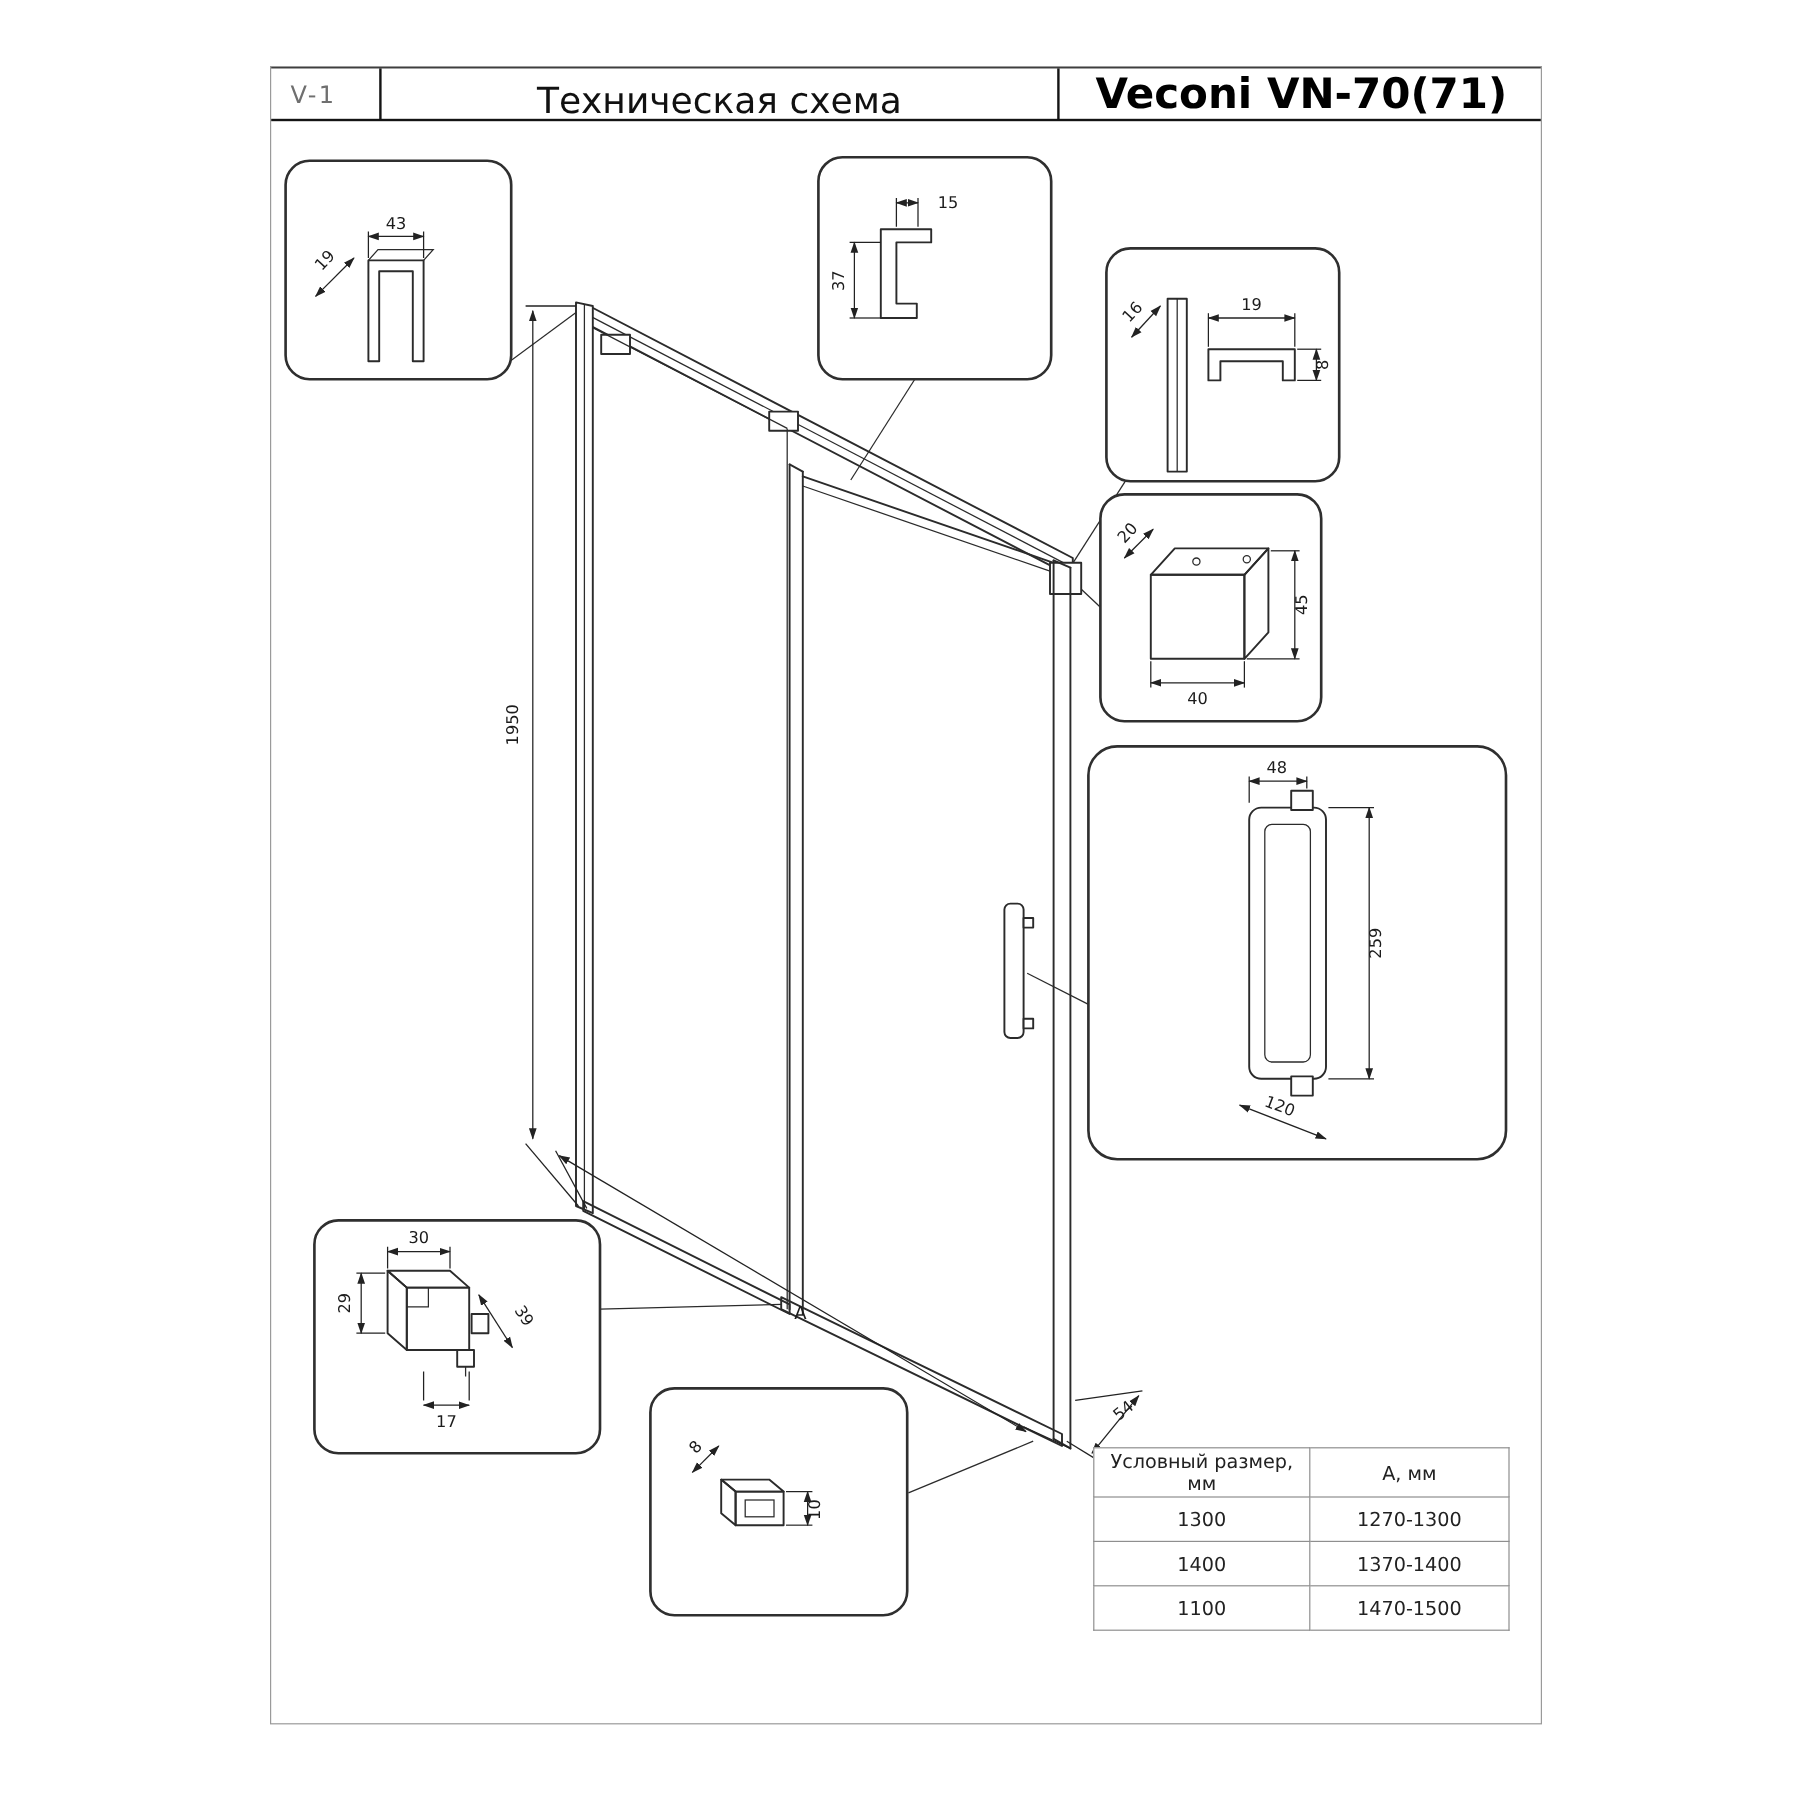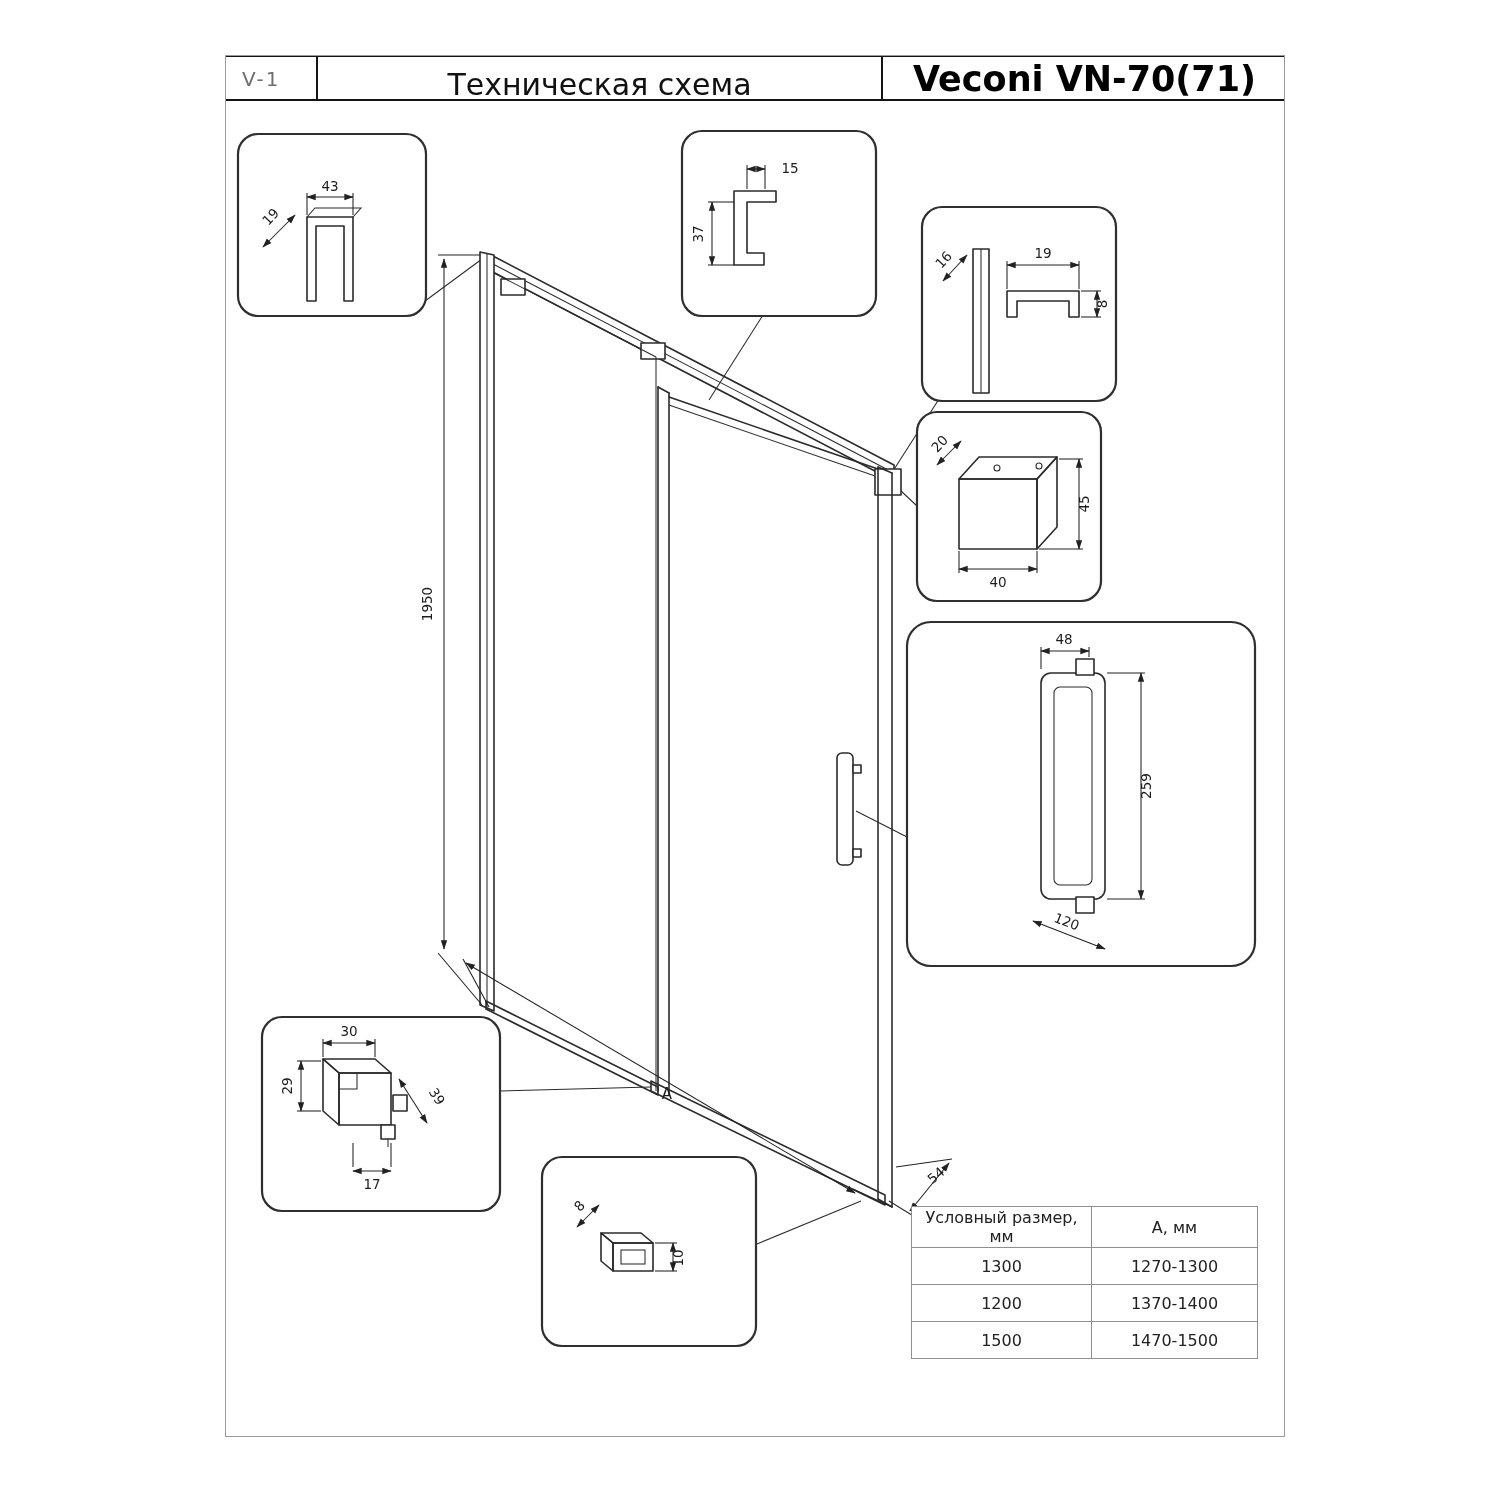--- a/index.html
+++ b/index.html
@@ -258,24 +258,24 @@
           <th>Условный размер, мм</th>
           <th>А, мм</th>
         </tr>
       </thead>
       <tbody>
         <tr>
           <td>1300</td>
           <td>1270-1300</td>
         </tr>
         <tr>
-          <td>1200</td>
+          <td>1400</td>
           <td>1370-1400</td>
         </tr>
         <tr>
-          <td>1500</td>
+          <td>1100</td>
           <td>1470-1500</td>
         </tr>
       </tbody>
     </table>
 
   </div>
 </div>
 
 </body></html>

